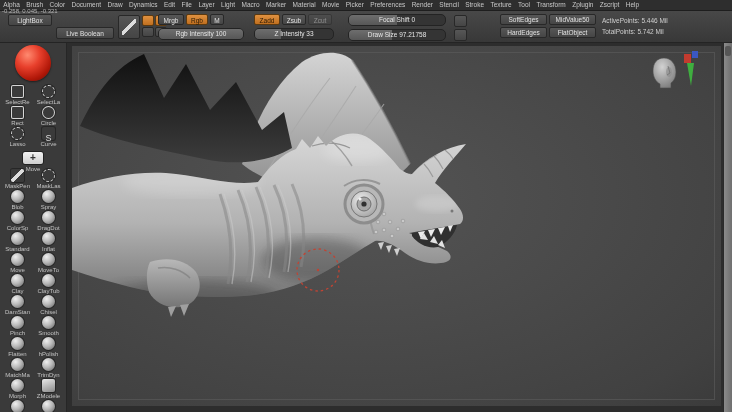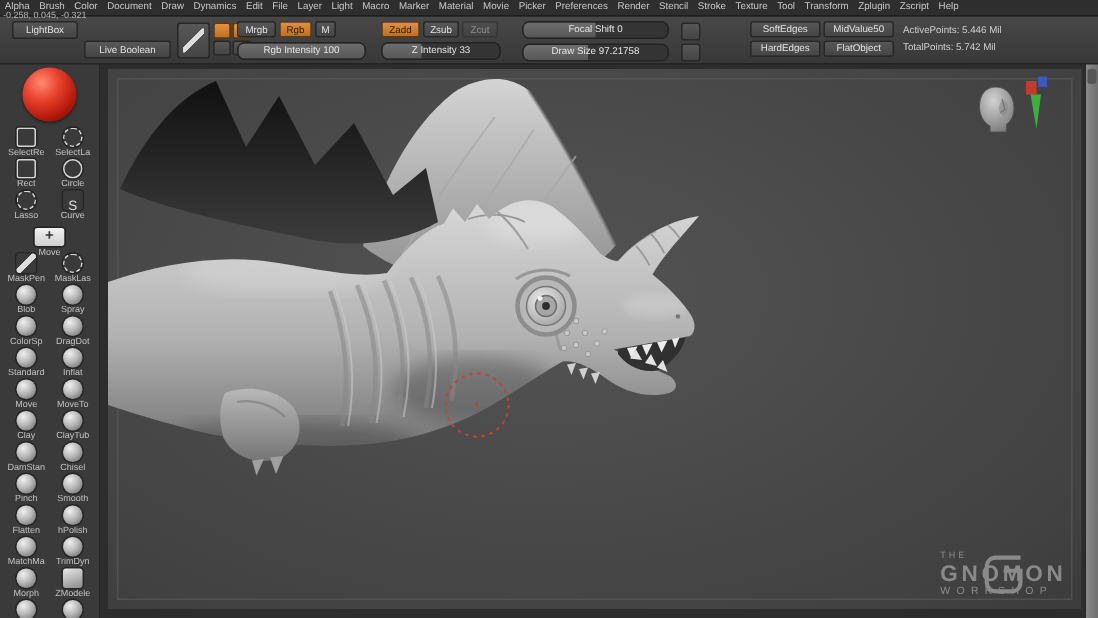--- a/index.html
+++ b/index.html
@@ -507,28 +507,18 @@
           <path d="M 596,20 L 598,27 L 595,29" stroke="#707070" stroke-width="0.8" fill="none"></path>
         </g>
 
         <g>
           <rect x="612" y="8" width="7" height="9" fill="#c33b2f"></rect>
           <rect x="620" y="5" width="6" height="7" fill="#3a57c2"></rect>
           <polygon points="615,17 622,17 619,40" fill="#3fae3f"></polygon>
         </g>
       </svg>
 
-      <div class="watermark">
-        <svg width="26" height="26" viewBox="0 0 24 24">
-          <path d="M21,3 H8 C5,3 3,5 3,8 v8 c0,3 2,5 5,5 h8 c3,0 5,-2 5,-5 v-6 h-9" fill="none" stroke="#979797" stroke-width="2.2"></path>
-        </svg>
-        <div class="wtxt">
-          <div class="wthe">THE</div>
-          <div class="wgnomon">GNOMON</div>
-          <div class="wworkshop">WORKSHOP</div>
-        </div>
-      </div>
     </div>
   </div>
 
   <div class="vscroll"></div>
 
 </div>
 
 </body></html>

